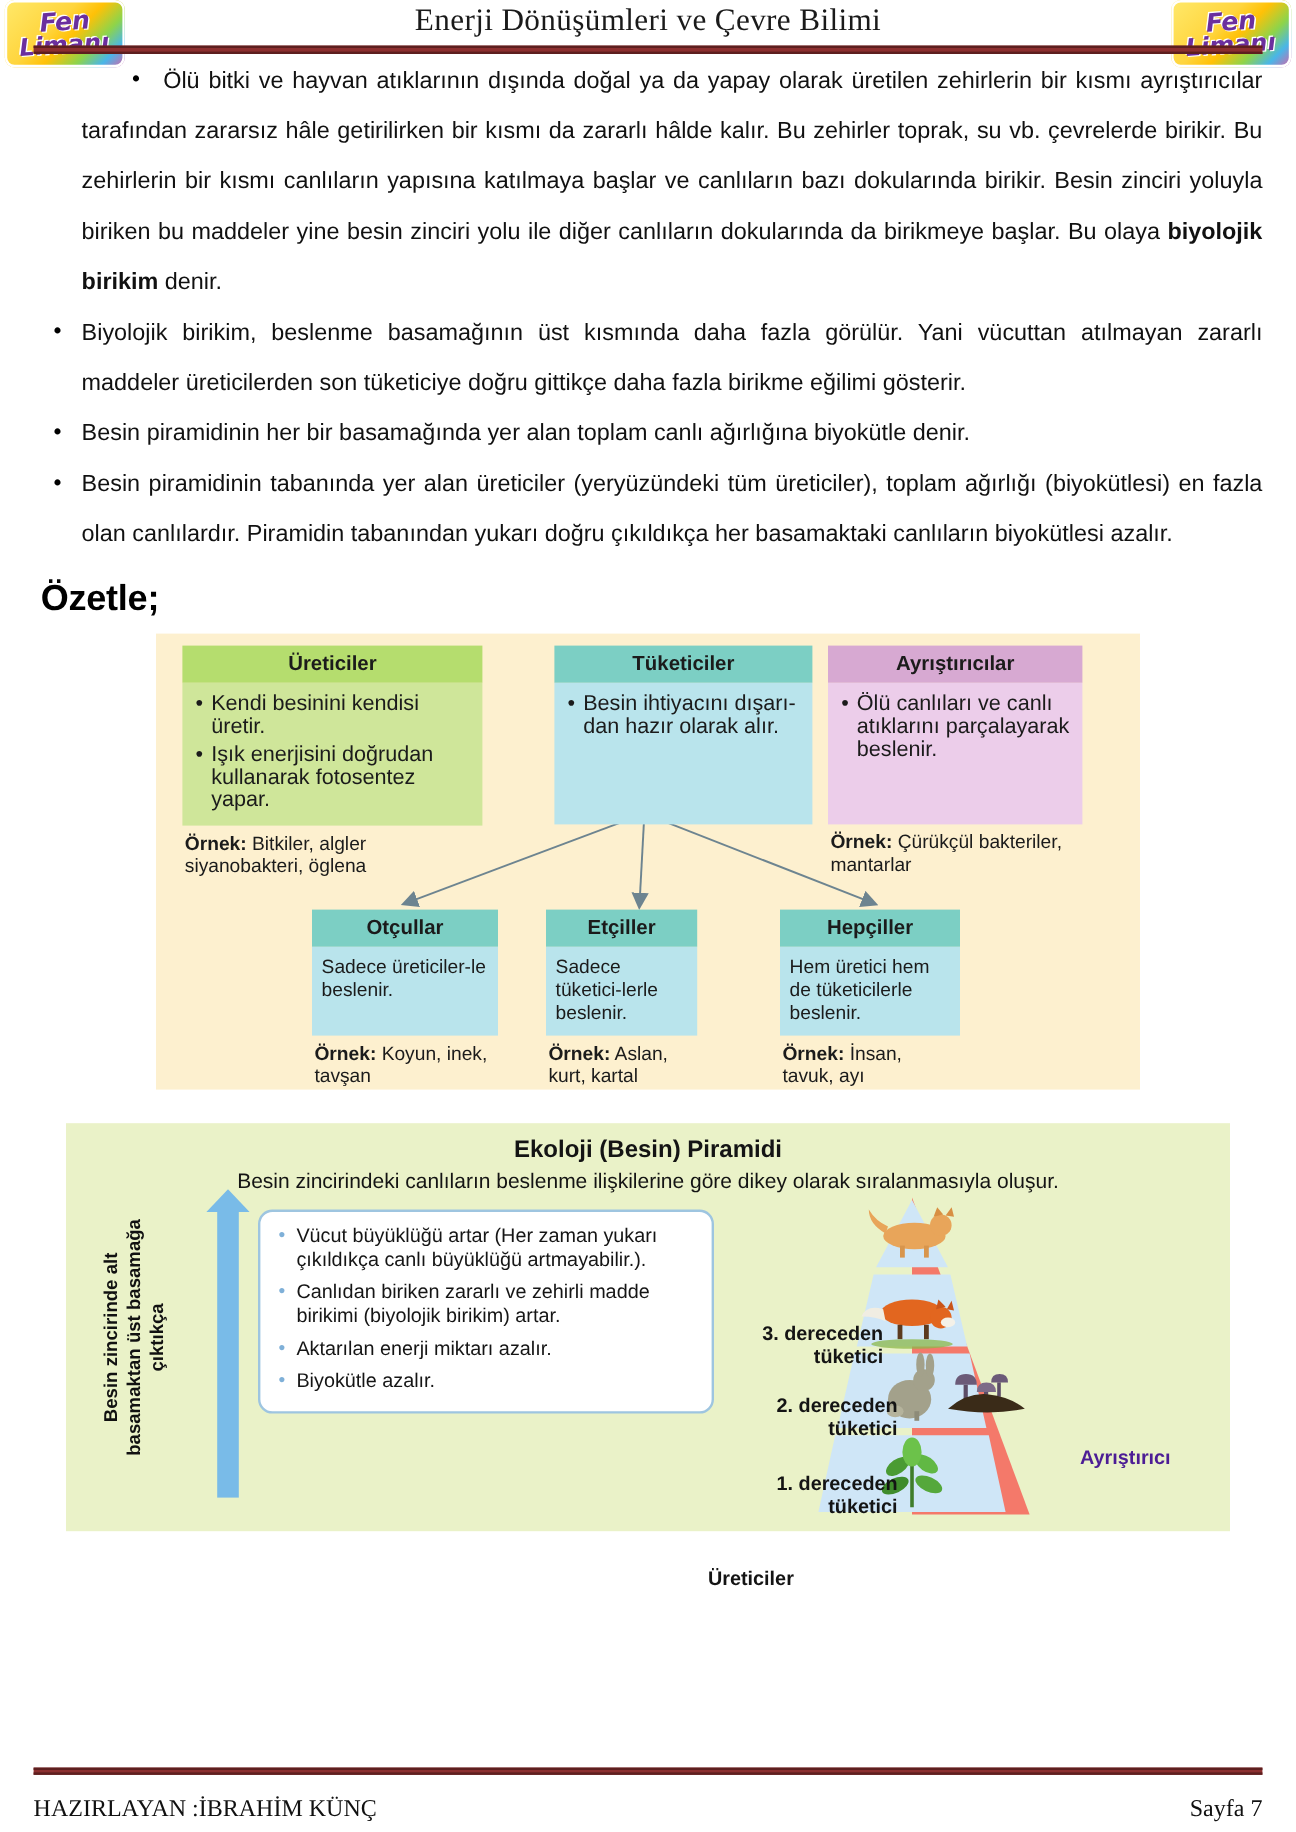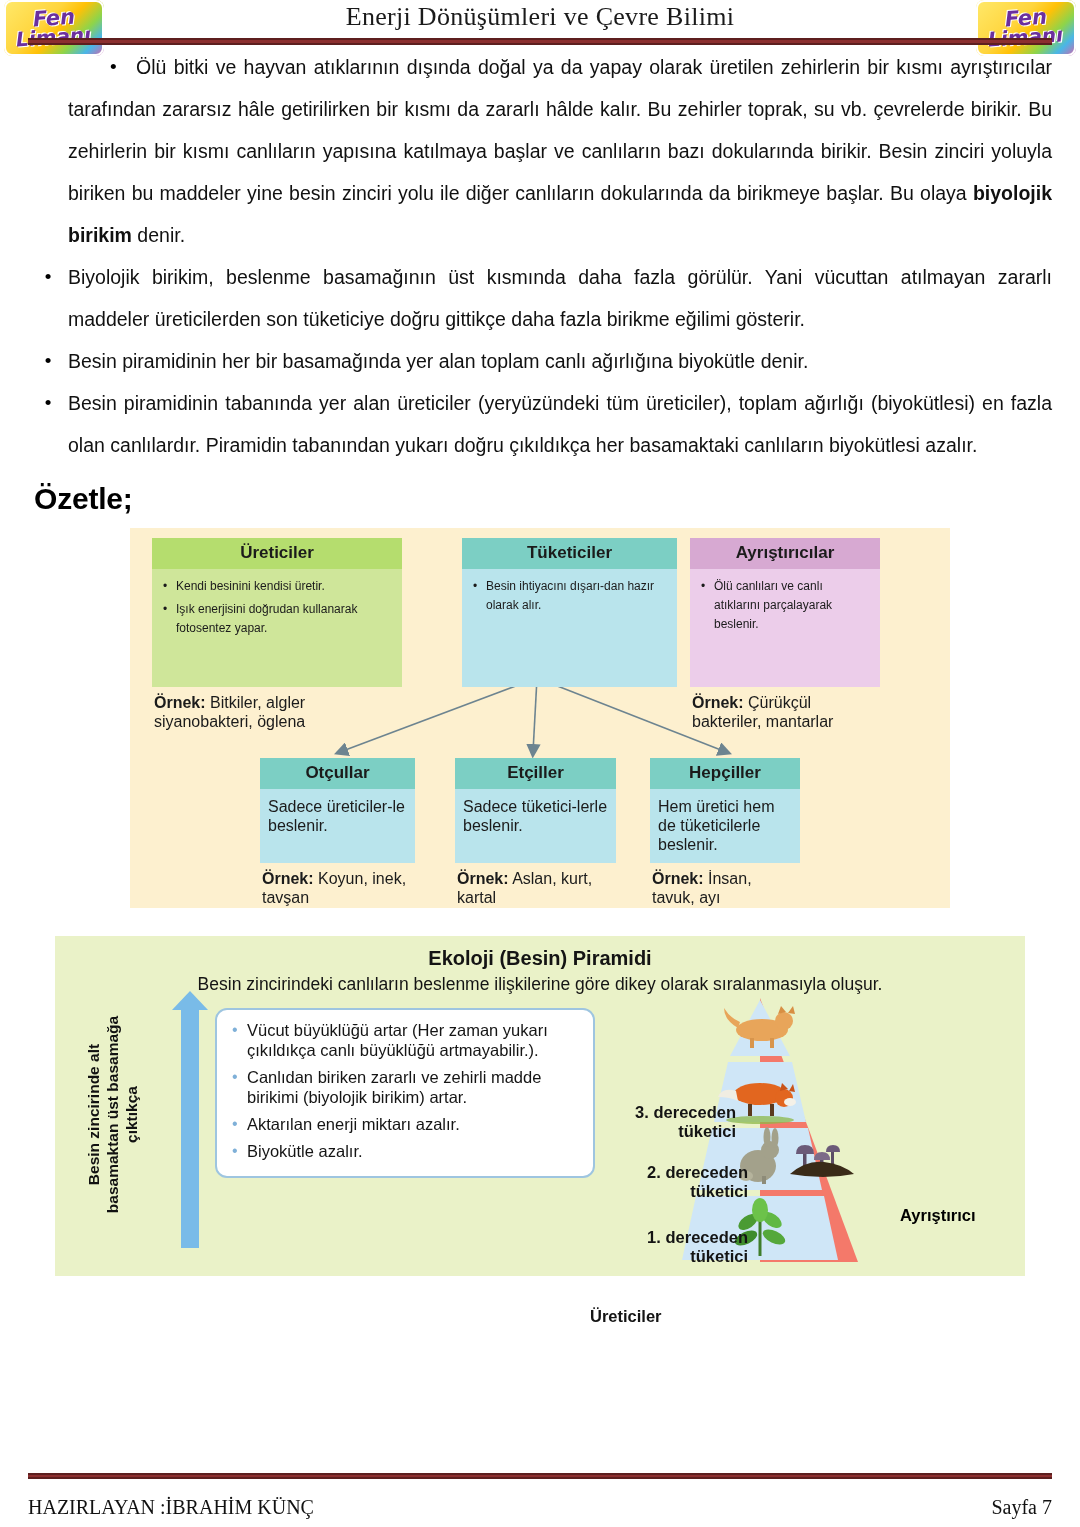--- a/index.html
+++ b/index.html
@@ -116,21 +116,21 @@
   }
   .cardcol { position: absolute; }
   .card-head {
     text-align: center;
     font-weight: bold;
     font-size: 17px;
     color: #1b1b1b;
     padding: 5px 4px 6px 4px;
   }
   .card-body {
-    font-size: 12px;
+    font-size: 18px;
     color: #1b1b1b;
     padding: 8px 8px 8px 8px;
     line-height: 19px;
   }
   .card-body ul { margin: 0; padding-left: 16px; list-style: none; }
   .card-body li { position: relative; margin-bottom: 4px; }
   .card-body li::before {
     content: "\2022";
     position: absolute;
     left: -13px;
@@ -145,26 +145,26 @@
 
   
   #c-uretici { left: 22px; top: 10px; width: 250px; }
   #c-uretici .card-head { background: #b5dd6e; }
   #c-uretici .card-body { background: #cfe69a; min-height: 118px; }
   
   #c-tuketici { left: 300px; top: 10px; width: 215px; margin-left: 32px; }
   #c-tuketici .card-head { background: #7ccfc4; }
   #c-tuketici .card-body { background: #b9e4ec; min-height: 118px; }
   
-  #c-ayristirici { left: 560px; top: 10px; width: 190px; }
+  #c-ayristirici { left: 560px; top: 10px; width: 212px; }
   #c-ayristirici .card-head { background: #d7a9d2; }
   #c-ayristirici .card-body { background: #eccdea; min-height: 118px; }
 
   #c-otcul { left: 130px; top: 230px; width: 155px; }
-  #c-etcil  { left: 325px; top: 230px; width: 161px; }
+  #c-etcil  { left: 325px; top: 230px; width: 126px; }
   #c-hepcil { left: 520px; top: 230px; width: 150px; }
   #c-otcul .card-head, #c-etcil .card-head, #c-hepcil .card-head { background: #7ccfc4; }
   #c-otcul .card-body, #c-etcil .card-body, #c-hepcil .card-body {
     background: #b9e4ec; min-height: 74px;
   }
   .sub-body { font-size: 16px; line-height: 19px; }
 
   .arrows-svg {
     position: absolute;
     left: 0; top: 0;
@@ -261,21 +261,21 @@
     font-size: 16.5px;
     line-height: 19px;
     color: #141414;
     text-align: right;
   }
   .decomp-label {
     position: absolute;
     left: 900px; top: 1206px;
     font-weight: bold;
     font-size: 16.5px;
-    color: #000000;
+    color: #4c1d95;
   }
 
   
   .footer-rule {
     position: absolute;
     left: 28px; right: 28px; bottom: 48px;
     height: 6px;
     background: #8c2f2f;
     border-top: 2px solid #5d1f1f;
     border-bottom: 2px solid #5d1f1f;

